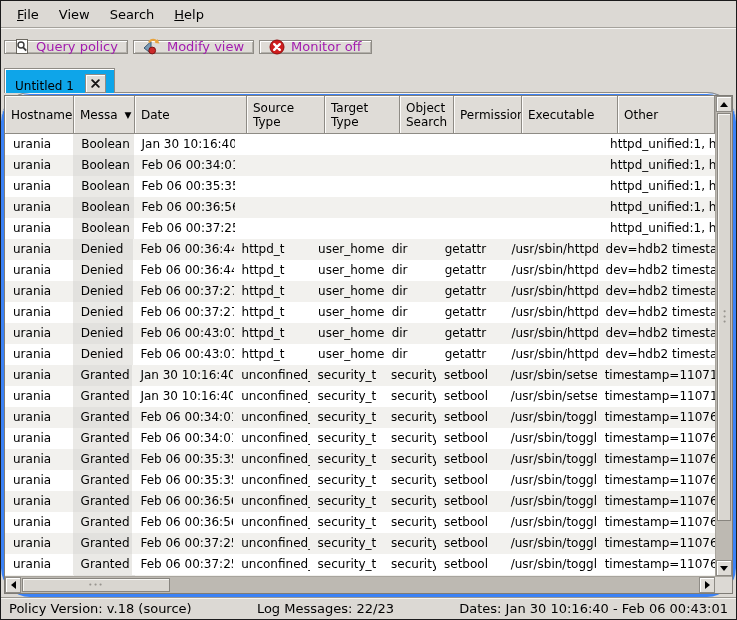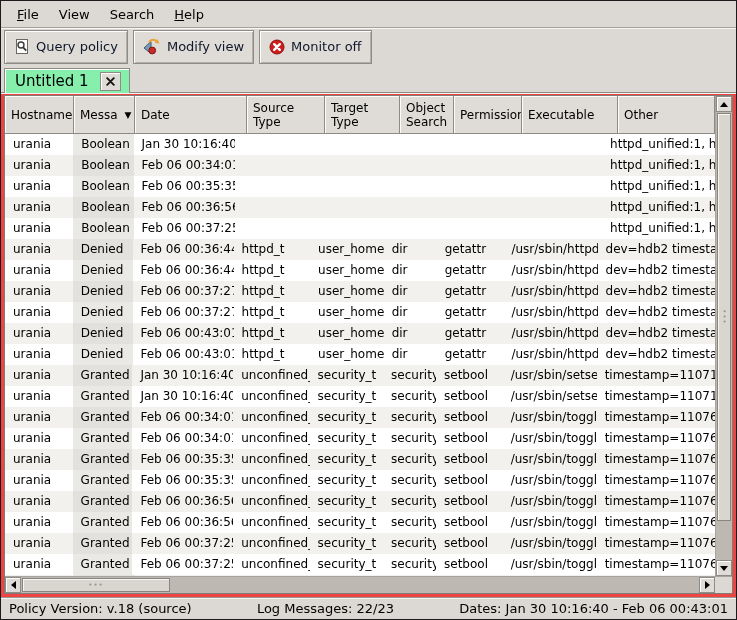--- a/index.html
+++ b/index.html
@@ -17,45 +17,45 @@
   
   .menubar { height:27px; display:flex; align-items:center; padding-left:6px;
     border-bottom:1px solid #a5a29c; box-shadow:0 1px 0 #f7f6f4; }
   .menuitem { font-size:13px; padding:4px 10px; cursor:default; }
   .menuitem u { text-decoration:underline; }
 
   
   .toolbar { height:38px; display:flex; align-items:center; gap:5px; padding:4px 3px 5px 3px; }
   .tbtn {
     display:inline-flex; align-items:center; gap:6px;
-    height:34px; padding:2px 9px;
+    height:14px; padding:2px 9px;
     background:#dfdcd7; border:1px solid #8e8b85;
     box-shadow:inset 1px 1px 0 #ffffff, inset -1px -1px 0 #b3b0aa;
-    font-family:inherit; font-size:13px; color:#0f172a; cursor:default;
+    font-family:inherit; font-size:13px; color:#a21caf; cursor:default;
   }
 
   
   .tabrow { height:26px; display:flex; align-items:flex-end; padding-left:3px; position:relative; z-index:2; }
   .tab {
-    display:inline-flex; align-items:center; gap:11px;
+    display:inline-flex; align-items:flex-end; gap:11px;
     height:25px; padding:0 8px 0 10px;
-    background:#86efac;
+    background:#0ea5e9;
     border:1px solid #8e8b85; border-bottom:none;
     box-shadow:inset 1px 1px 0 #ffffff;
-    font-size:15px; margin-bottom:-1px;
+    font-size:12px; margin-bottom:-1px;
   }
   .tabclose {
     width:21px; height:19px; display:inline-flex; align-items:center; justify-content:center;
     background:#dfdcd7; border:1px solid #8e8b85;
     box-shadow:inset 1px 1px 0 #ffffff; cursor:default;
   }
 
   
-  .page { flex:1; position:relative; background:#ef4444;
-    border-top:1px solid #8e8b85; box-shadow:inset 0 1px 0 #f4f3f0; }
+  .page { flex:1; position:relative; background:#3b82f6;
+    border-top:1px solid #8e8b85; box-shadow:inset 0 1px 0 #f4f3f0;border-radius:29px; }
   .table-frame {
     position:absolute; left:3px; right:3px; top:2px; bottom:3px;
     border:1px solid #7f7c76; background:#ffffff;
     display:flex; flex-direction:column;
   }
   .table-main { flex:1; display:flex; overflow:hidden; }
   .grid { flex:1; display:flex; flex-direction:column; overflow:hidden; min-width:0; }
 
   
   .thead { display:flex; height:38px; flex:0 0 38px; }

